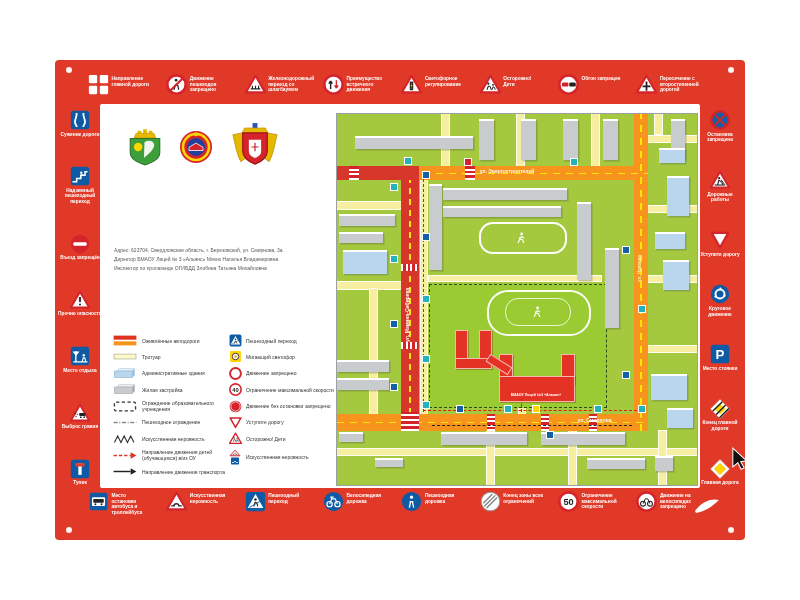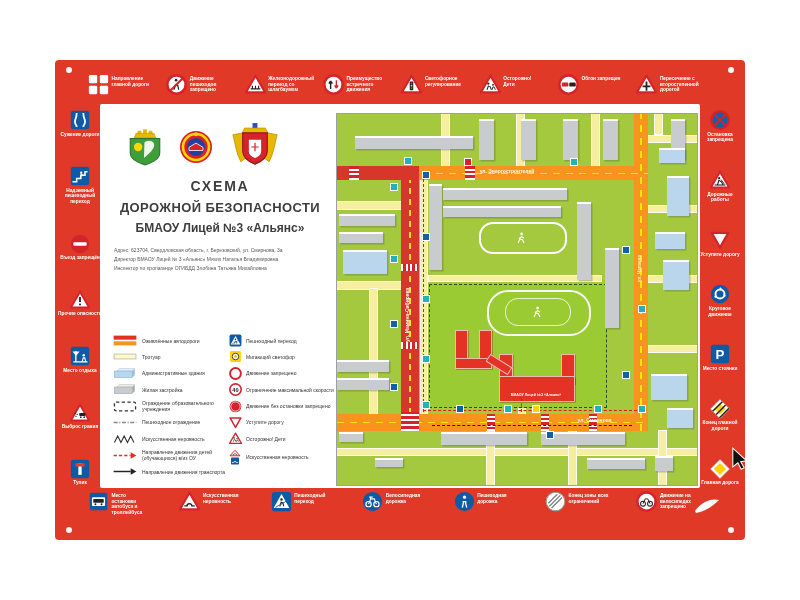--- a/index.html
+++ b/index.html
@@ -356,20 +356,29 @@
             <circle cx="12" cy="12" r="10.6" fill="#fff" stroke="#9b9b9b" stroke-width="1.2"></circle>
             <path d="M5 17.5 17.5 5M7.5 19.5 19.5 7.5M3.8 14 14 3.8" stroke="#808080" stroke-width="1.5"></path>
           </svg>
         </span>
         <span class="t">Конец зоны всех ограничений</span>
       </div>
       <div class="sgn">
         <span class="i">
           <svg viewBox="0 0 24 24">
             <circle cx="12" cy="12" r="10.5" fill="#fff" stroke="#d5232c" stroke-width="3"></circle>
+            <text x="12" y="16.3" font-size="10.5" font-weight="bold" fill="#222" text-anchor="middle" font-family="Liberation Sans,sans-serif">50</text>
+          </svg>
+        </span>
+        <span class="t">Ограничение максимальной скорости</span>
+      </div>
+      <div class="sgn">
+        <span class="i">
+          <svg viewBox="0 0 24 24">
+            <circle cx="12" cy="12" r="10.5" fill="#fff" stroke="#d5232c" stroke-width="3"></circle>
             <circle cx="8" cy="14.5" r="2.8" fill="none" stroke="#222" stroke-width="1.2"></circle>
             <circle cx="16" cy="14.5" r="2.8" fill="none" stroke="#222" stroke-width="1.2"></circle>
             <path d="M8 14.5 10.5 9h3l2.5 5.5" stroke="#222" stroke-width="1.1" fill="none"></path>
           </svg>
         </span>
         <span class="t">Движение на велосипедах запрещено</span>
       </div>
     </div>
 
   <div class="panel">
@@ -391,25 +400,20 @@
         <span class="e3"><svg viewBox="0 0 44 40">
             <path d="M4 10c2 8 3 16 6.5 22l4-3V8z" fill="#e6b800" stroke="#b98d00" stroke-width=".6"></path>
             <path d="M40 10c-2 8-3 16-6.5 22l-4-3V8z" fill="#e6b800" stroke="#b98d00" stroke-width=".6"></path>
             <path d="M20 .5h4v4h-4z" fill="#2a52be"></path>
             <path d="M13.5 4.5h17l2 4h-21z" fill="#e6b800" stroke="#b98d00" stroke-width=".5"></path>
             <path d="M12 8.5h20V23c0 6-5 9-10 11-5-2-10-5-10-11z" fill="#d5232c" stroke="#9e1515" stroke-width="1"></path>
             <path d="M17 14h10v9.5c0 3-2.5 4.5-5 5.5-2.5-1-5-2.5-5-5.5z" fill="#fff"></path>
             <path d="M19 20h6M22 16.5v7" stroke="#d5232c" stroke-width="1"></path>
           </svg></span>
       </div>
-    <div class="title">
-      <div class="t1">СХЕМА</div>
-      <div class="t2">ДОРОЖНОЙ  БЕЗОПАСНОСТИ</div>
-      <div class="t3">БМАОУ Лицей №3 «Альянс»</div>
-    </div>
     <div class="addr">
       <div>Адрес: 623704, Свердловская область, г. Березовский, ул. Смирнова, 3а</div>
       <div>Директор БМАОУ Лицей № 3 «Альянс» Мязих Наталья Владимировна</div>
       <div>Инспектор по пропаганде ОГИБДД Злобина Татьяна Михайловна</div>
     </div>
     <div class="leg l1">
         <div class="lrow">
           <span class="sw">
             <svg viewBox="0 0 30 16">
               <rect x="1" y="2" width="28" height="5" fill="#e03123"></rect>

